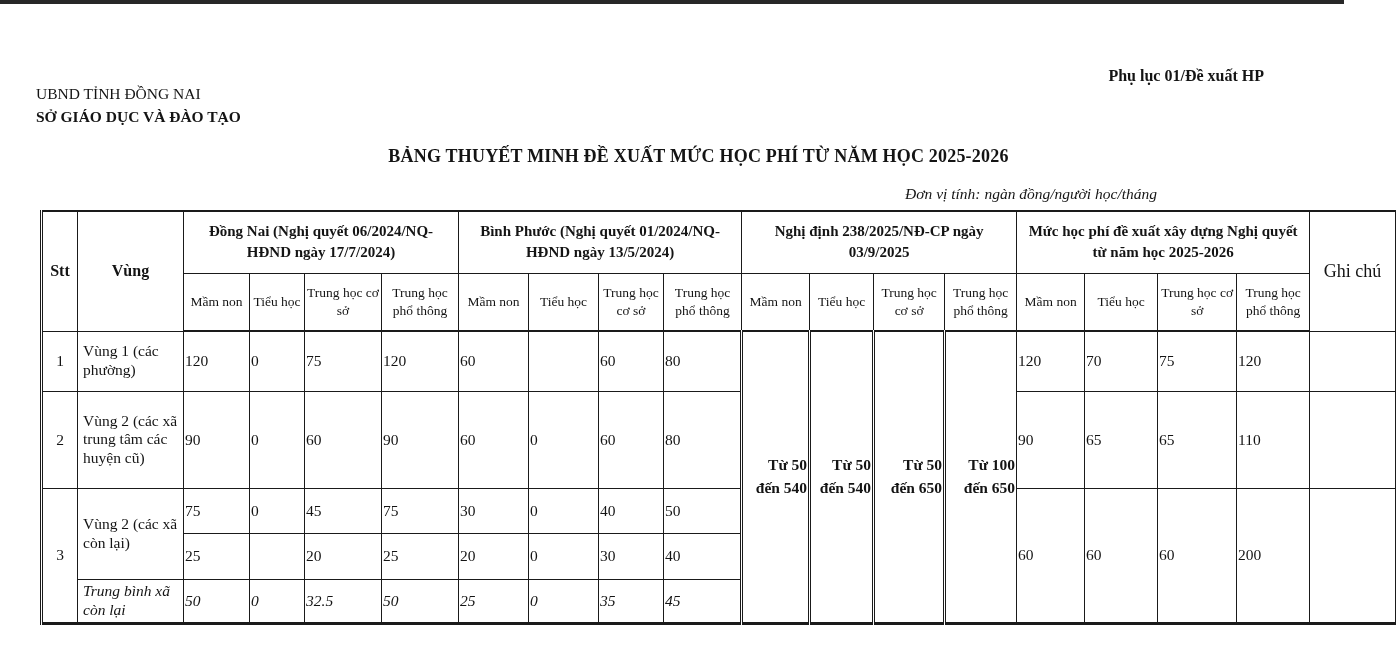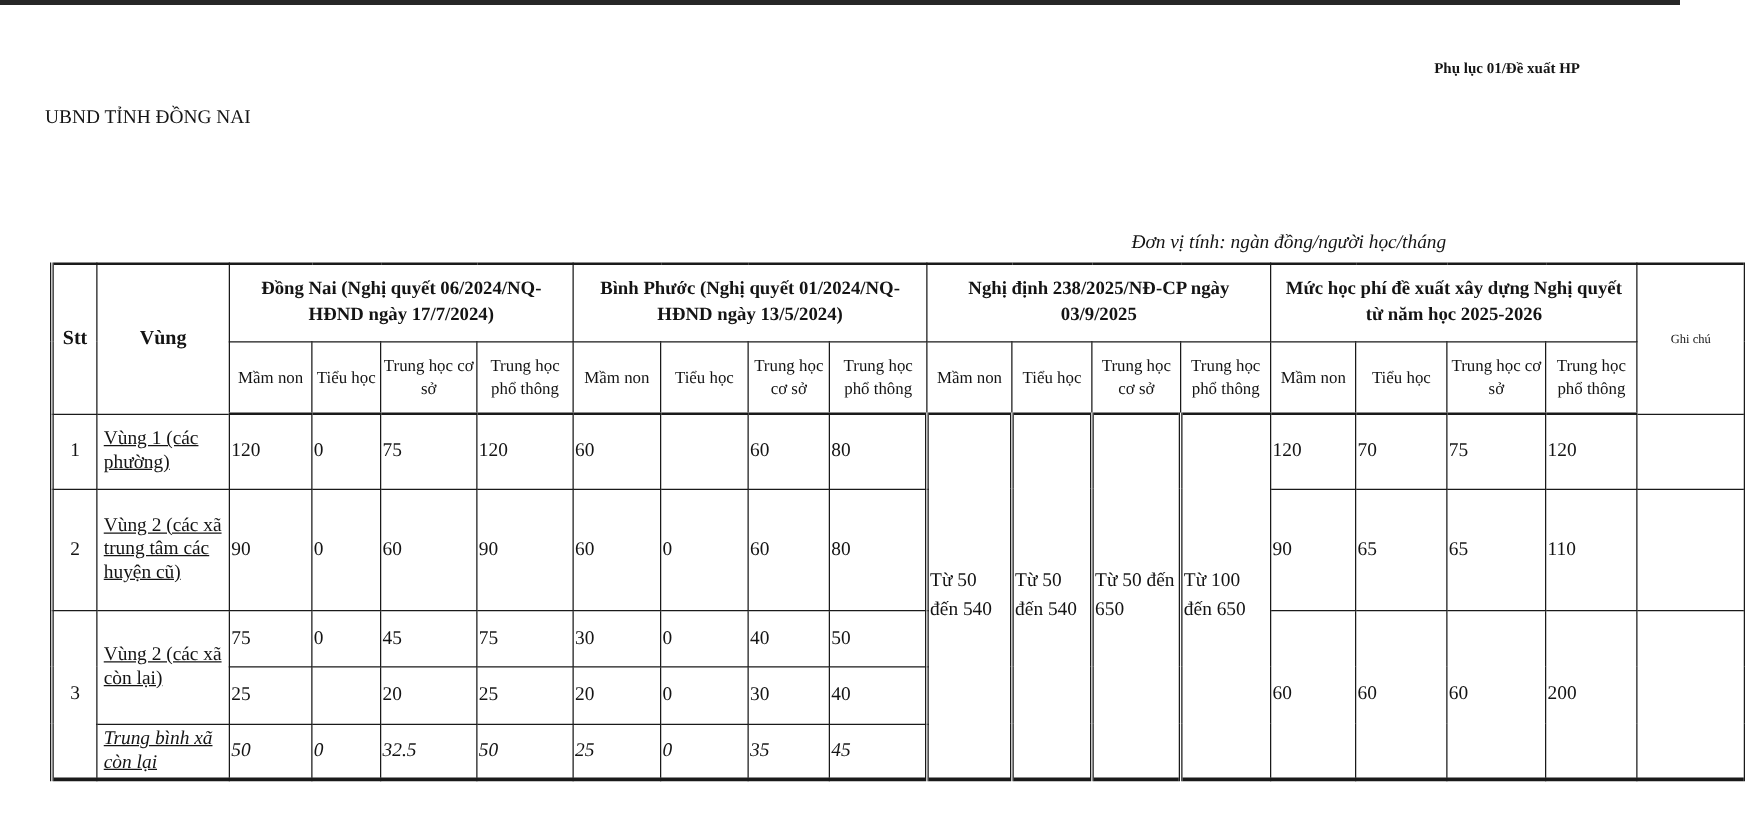--- a/index.html
+++ b/index.html
@@ -3,21 +3,21 @@
 <meta charset="utf-8">
 <style>
   html,body { margin:0; padding:0; background:#ffffff; }
   .page {
     position:relative; width:1397px; height:650px; background:#ffffff;
     font-family:"Liberation Serif", serif; color:#141414; overflow:hidden;
   }
   .topbar { position:absolute; top:0; left:0; width:1344px; height:4px; background:#272727; }
   .org { position:absolute; top:82px; left:36px; width:226px; text-align:left; font-size:15.5px; line-height:1.5; }
   .org .dept { font-weight:bold; }
-  .appendix { position:absolute; top:47px; right:133px; font-size:12px; font-weight:bold; }
+  .appendix { position:absolute; top:67px; right:133px; font-size:16px; font-weight:bold; }
   .doc-title { position:absolute; top:146px; left:0; width:100%; text-align:center; font-size:18px; font-weight:bold; letter-spacing:0.2px; }
   .unit-note { position:absolute; top:185px; left:0; right:240px; text-align:right; font-style:italic; font-size:15.5px; }
 
   table.fees {
     position:absolute; top:210px; left:40px; width:1355px;
     table-layout:fixed; border-collapse:collapse;
     border-left:3px double #1a1a1a; border-right:3px double #1a1a1a;
     border-top:2px solid #1a1a1a; border-bottom:3px solid #1a1a1a;
   }
   .fees th, .fees td { border:1px solid #1a1a1a; overflow:hidden; vertical-align:middle; }
@@ -29,39 +29,41 @@
   tr.r1 { height:60px; }
   tr.r2 { height:97px; }
   tr.r3a { height:45px; }
   tr.r3b { height:46px; }
   tr.avg { height:44px; }
   tr.avg td { font-style:italic; }
 
   th.corner { font-size:16px; font-weight:bold; }
   th.group  { font-size:15px; font-weight:bold; line-height:1.4; padding:0 8px; }
   th.sub    { font-size:13.5px; font-weight:normal; line-height:1.3; padding:0 2px; }
-  th.note-h { font-size:10px; font-weight:normal; }
+  th.note-h { font-size:18px; font-weight:normal; }
 
   .fees td { font-size:15.5px; }
   td.num  { text-align:left; padding:0 5px 0 1px; }
   td.stt  { text-align:center; }
-  td.vung { text-align:left; padding:1px 3px 1px 5px; line-height:1.2;text-decoration:underline; }
-  td.range { text-align:left; line-height:1.45; border-left:3px double #1a1a1a; font-size:15.5px; }
+  td.vung { text-align:left; padding:1px 3px 1px 5px; line-height:1.2; }
+  td.range { text-align:right; line-height:1.45; border-left:3px double #1a1a1a; font-size:15.5px;font-weight:bold; }
 </style>
 </head>
 <body>
 
 <div class="page">
   <div class="topbar"></div>
 
   <div class="org">
     <div>UBND TỈNH ĐỒNG NAI</div>
+    <div class="dept">SỞ GIÁO DỤC VÀ ĐÀO TẠO</div>
   </div>
 
   <div class="appendix">Phụ lục 01/Đề xuất HP</div>
+  <div class="doc-title">BẢNG THUYẾT MINH ĐỀ XUẤT MỨC HỌC PHÍ TỪ NĂM HỌC 2025-2026</div>
   <div class="unit-note">Đơn vị tính: ngàn đồng/người học/tháng</div>
 
   <table class="fees">
     <colgroup>
       <col style="width:36px">
         <col style="width:106px">
       <col style="width:66px">
         <col style="width:55px">
         <col style="width:77px">
         <col style="width:77px">

